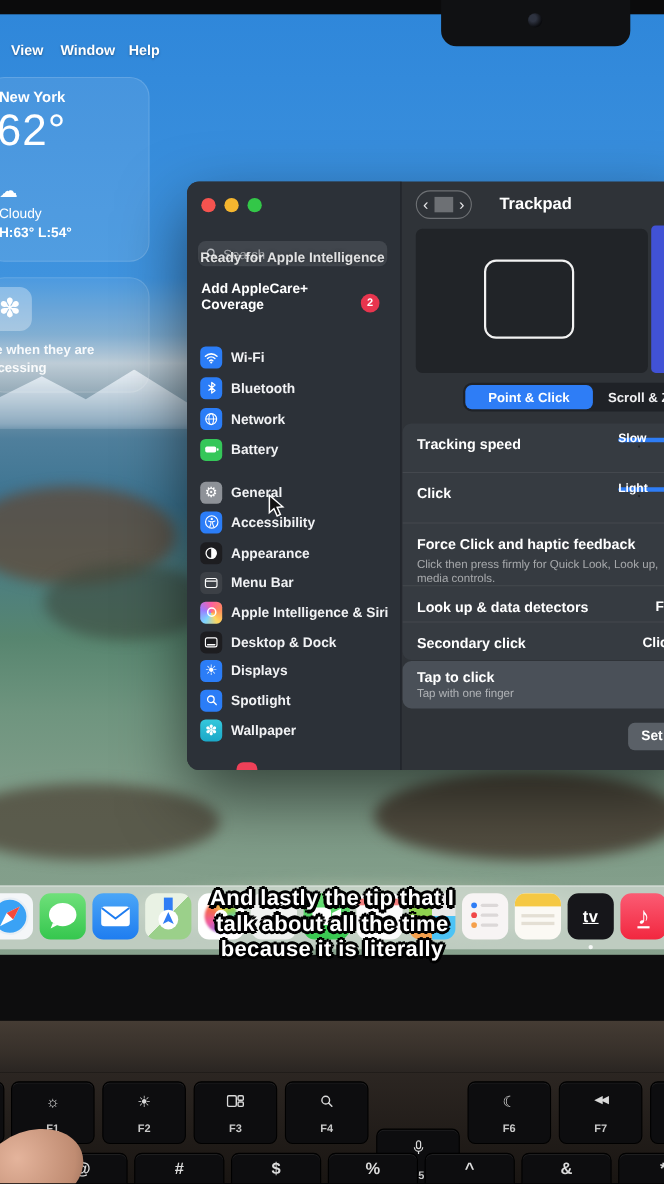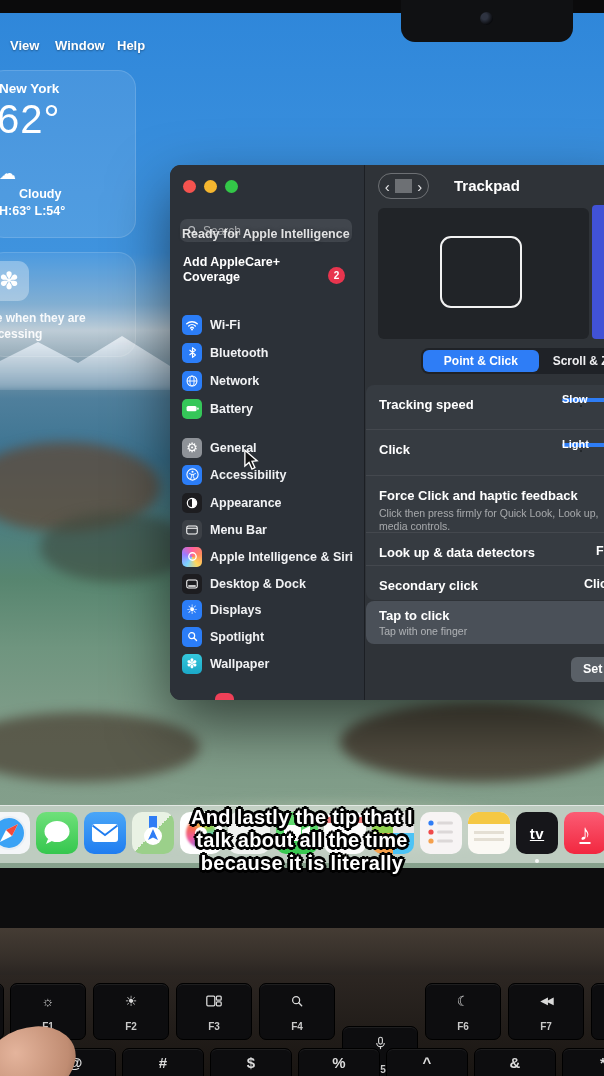--- a/index.html
+++ b/index.html
@@ -25,21 +25,21 @@
   
   .menu-item { position:absolute; top:26px; color:#fff; font-size:13px; font-weight:700;
                text-shadow:0 1px 2px rgba(0,0,0,.35); }
 
   
   .widget { position:absolute; background:rgba(255,255,255,.10); border:1px solid rgba(255,255,255,.14);
             border-radius:18px; color:#fff; }
   .w-city { position:absolute; left:12px; top:10px; font-size:13.5px; font-weight:700; }
   .w-temp { position:absolute; left:10px; top:26px; font-size:40px; font-weight:300; letter-spacing:1px;}
   .w-cloud{ position:absolute; left:12px; top:92px; font-size:17px; }
-  .w-cond { position:absolute; left:12px; top:116px; font-size:12.5px; font-weight:700;margin-left:20px; }
+  .w-cond { position:absolute; left:12px; top:116px; font-size:12.5px; font-weight:400; }
   .w-hilo { position:absolute; left:12px; top:133px; font-size:12.5px; font-weight:600; }
   .pw-icon{ position:absolute; left:2px; top:8px; width:40px; height:40px; border-radius:11px;
             background:rgba(255,255,255,.32); color:#fff; font-size:24px; line-height:40px; text-align:center;}
   .pw-t1 { position:absolute; left:4px; top:58px; font-size:12px; font-weight:700; color:rgba(255,255,255,.92);}
   .pw-t2 { position:absolute; left:4px; top:74px; font-size:12px; font-weight:700; color:rgba(255,255,255,.92);}
 
   
   .win { position:absolute; left:170px; top:165px; width:460px; height:535px; border-radius:11px;
          overflow:hidden; box-shadow:0 25px 60px rgba(0,0,0,.55); background:#2f3338; }
   .sidebar { position:absolute; left:0; top:0; width:195px; height:535px; background:#2c3138;

